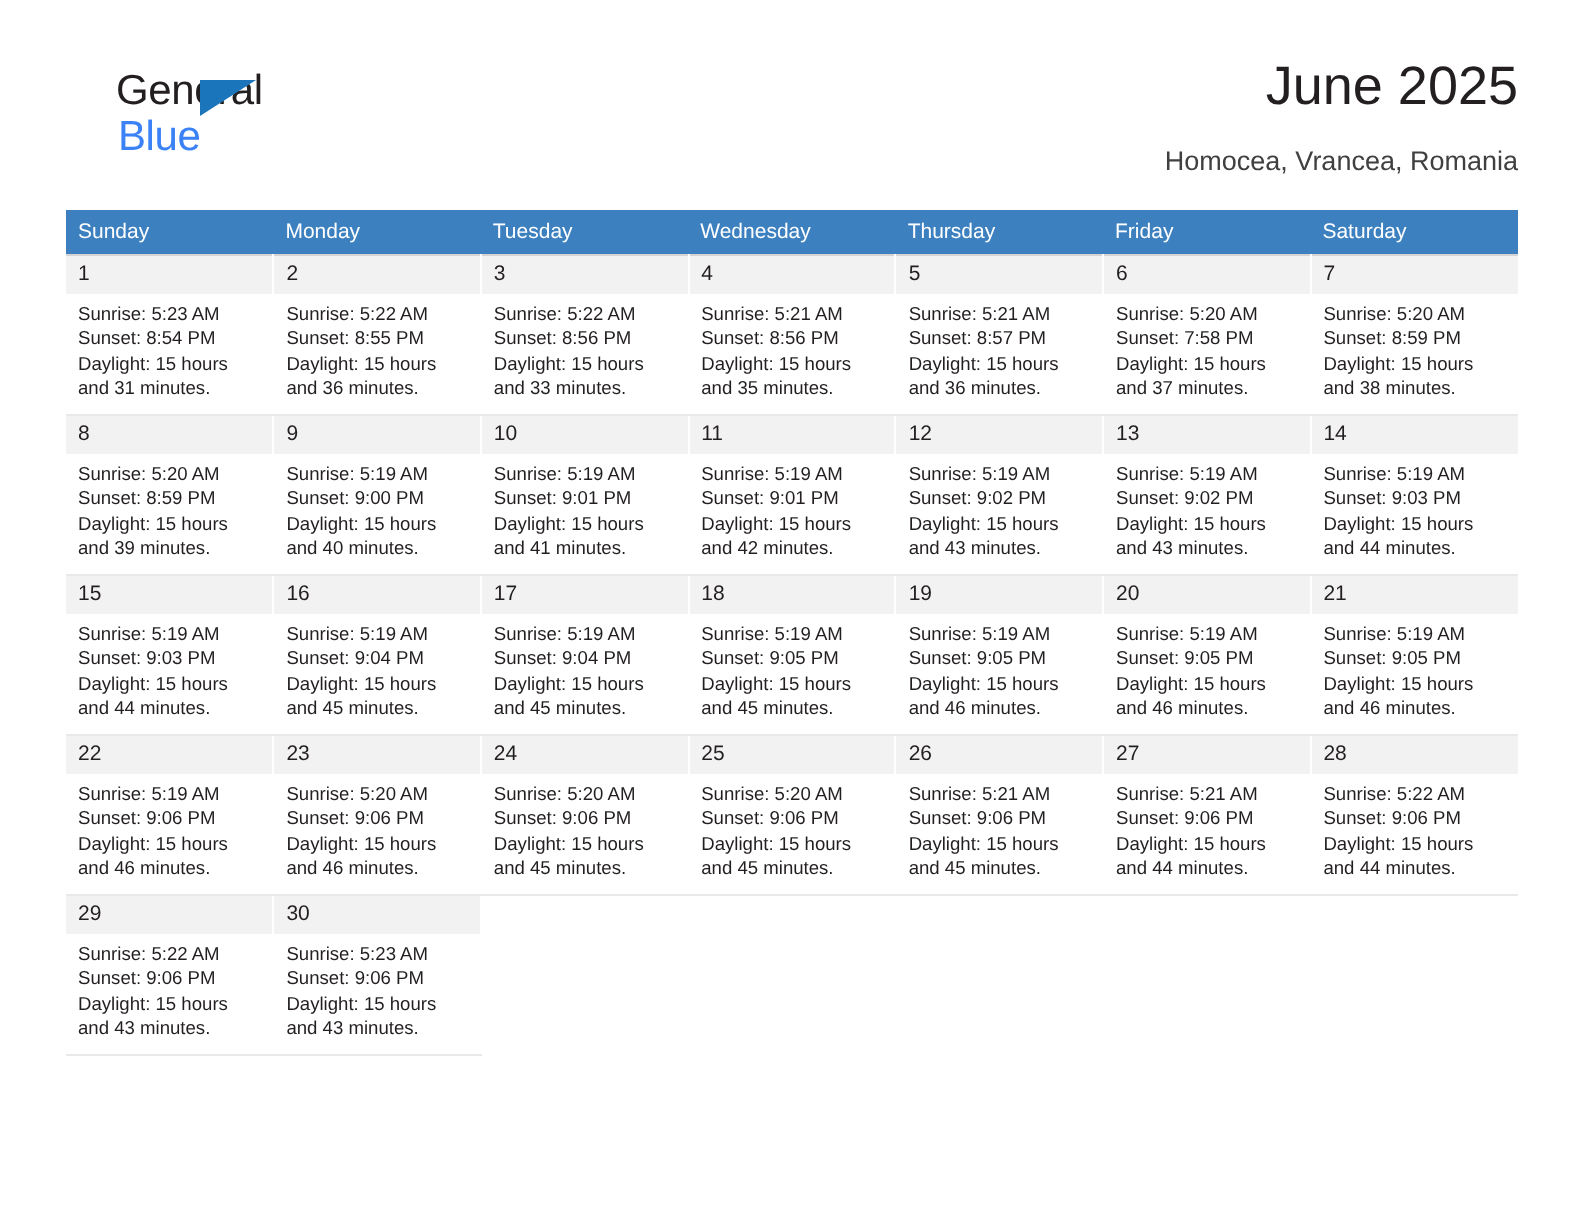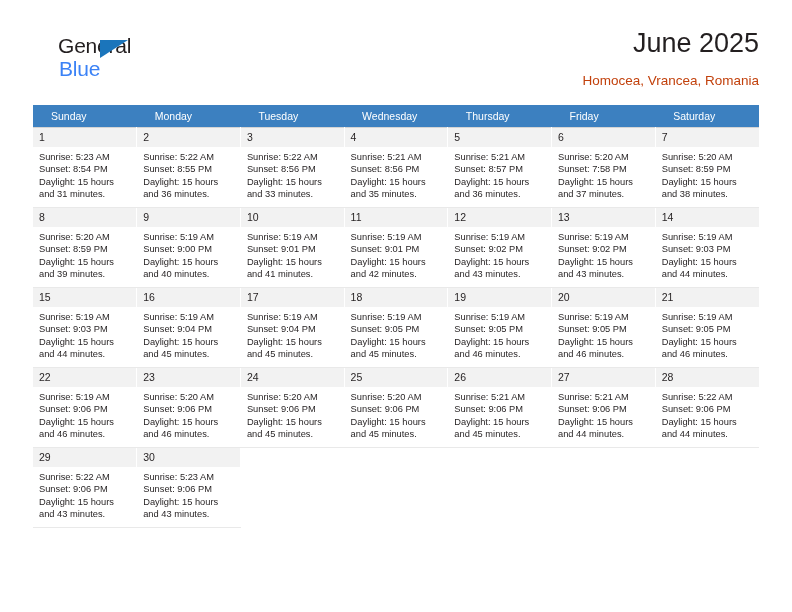--- a/index.html
+++ b/index.html
@@ -71,41 +71,41 @@
     font-size: 27px;
     color: #231f20;
     text-align: left;
     white-space: nowrap;
   }
   .subtitle {
     position: absolute;
     right: 0;
     top: 45px;
     font-size: 13.5px;
-    color: #c2410c;
+    color: #404040;
     text-align: right;
     white-space: nowrap;
   }
 
   
   .calendar {
     position: absolute;
     left: 33px;
     top: 105px;
     width: 726px;
     border-collapse: collapse;
     table-layout: fixed;
   }
   .calendar th {
     background: #3c80c0;
     color: #ffffff;
     font-size: 10.5px;
     font-weight: normal;
     text-align: left;
-    padding: 5px 0 5px 18px;
+    padding: 5px 0 5px 6px;
     height: 11px;
     border: none;
   }
   .calendar td {
     width: 103.71px;
     height: 79px;
     vertical-align: top;
     padding: 0;
     border-right: 1px solid #ffffff;
     border-bottom: 1px solid #e9e9e9;

